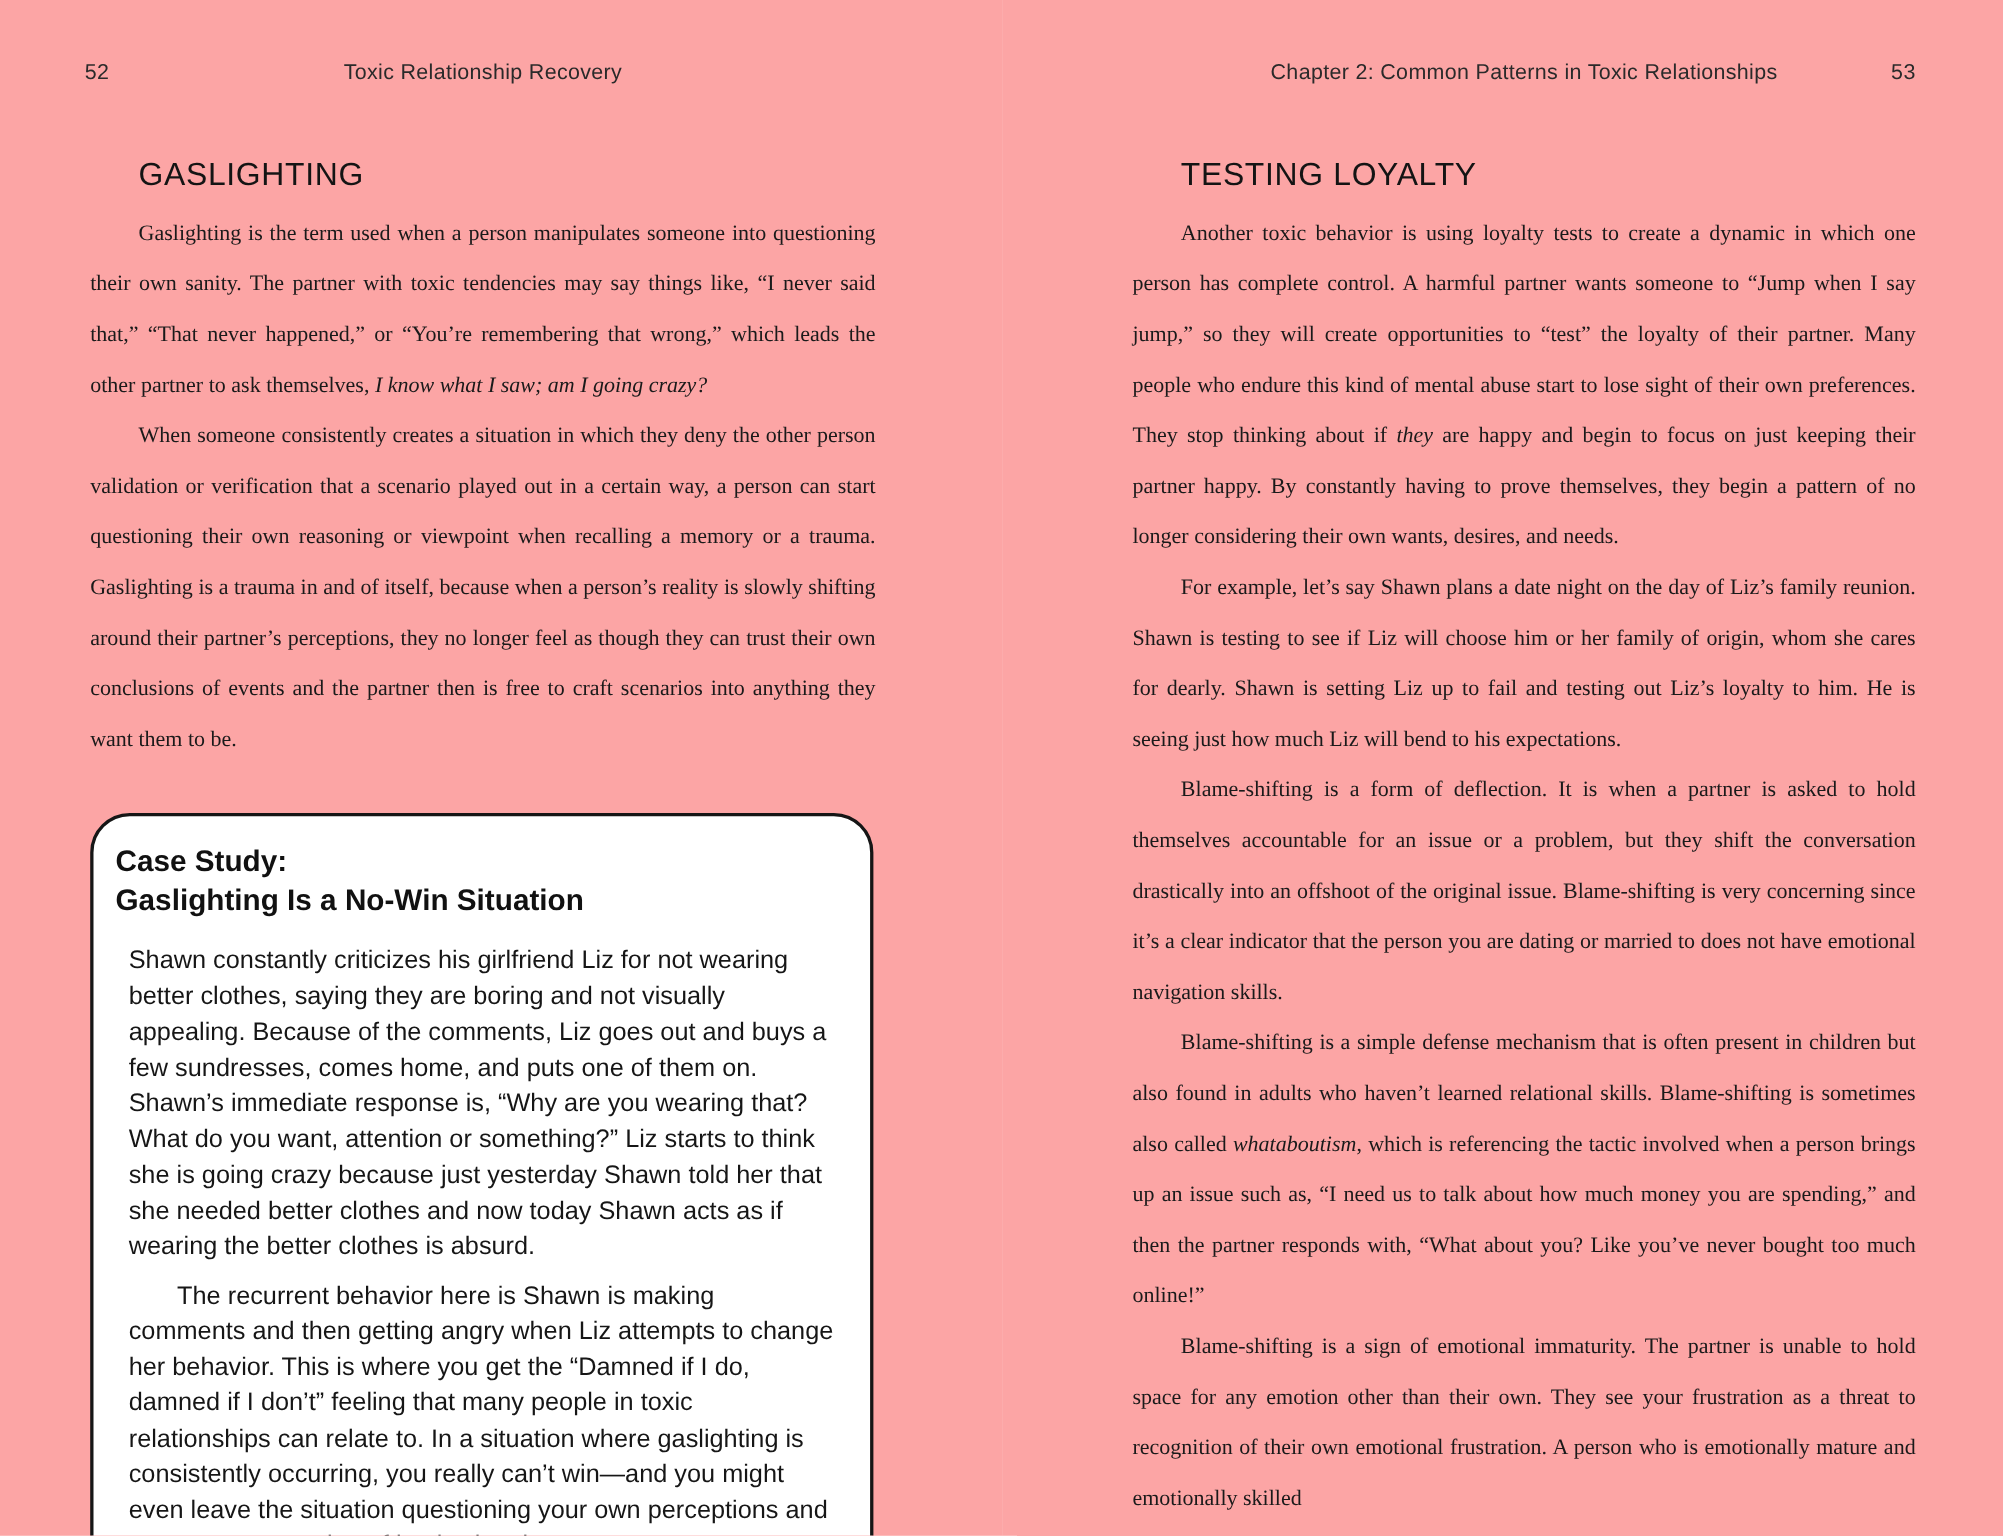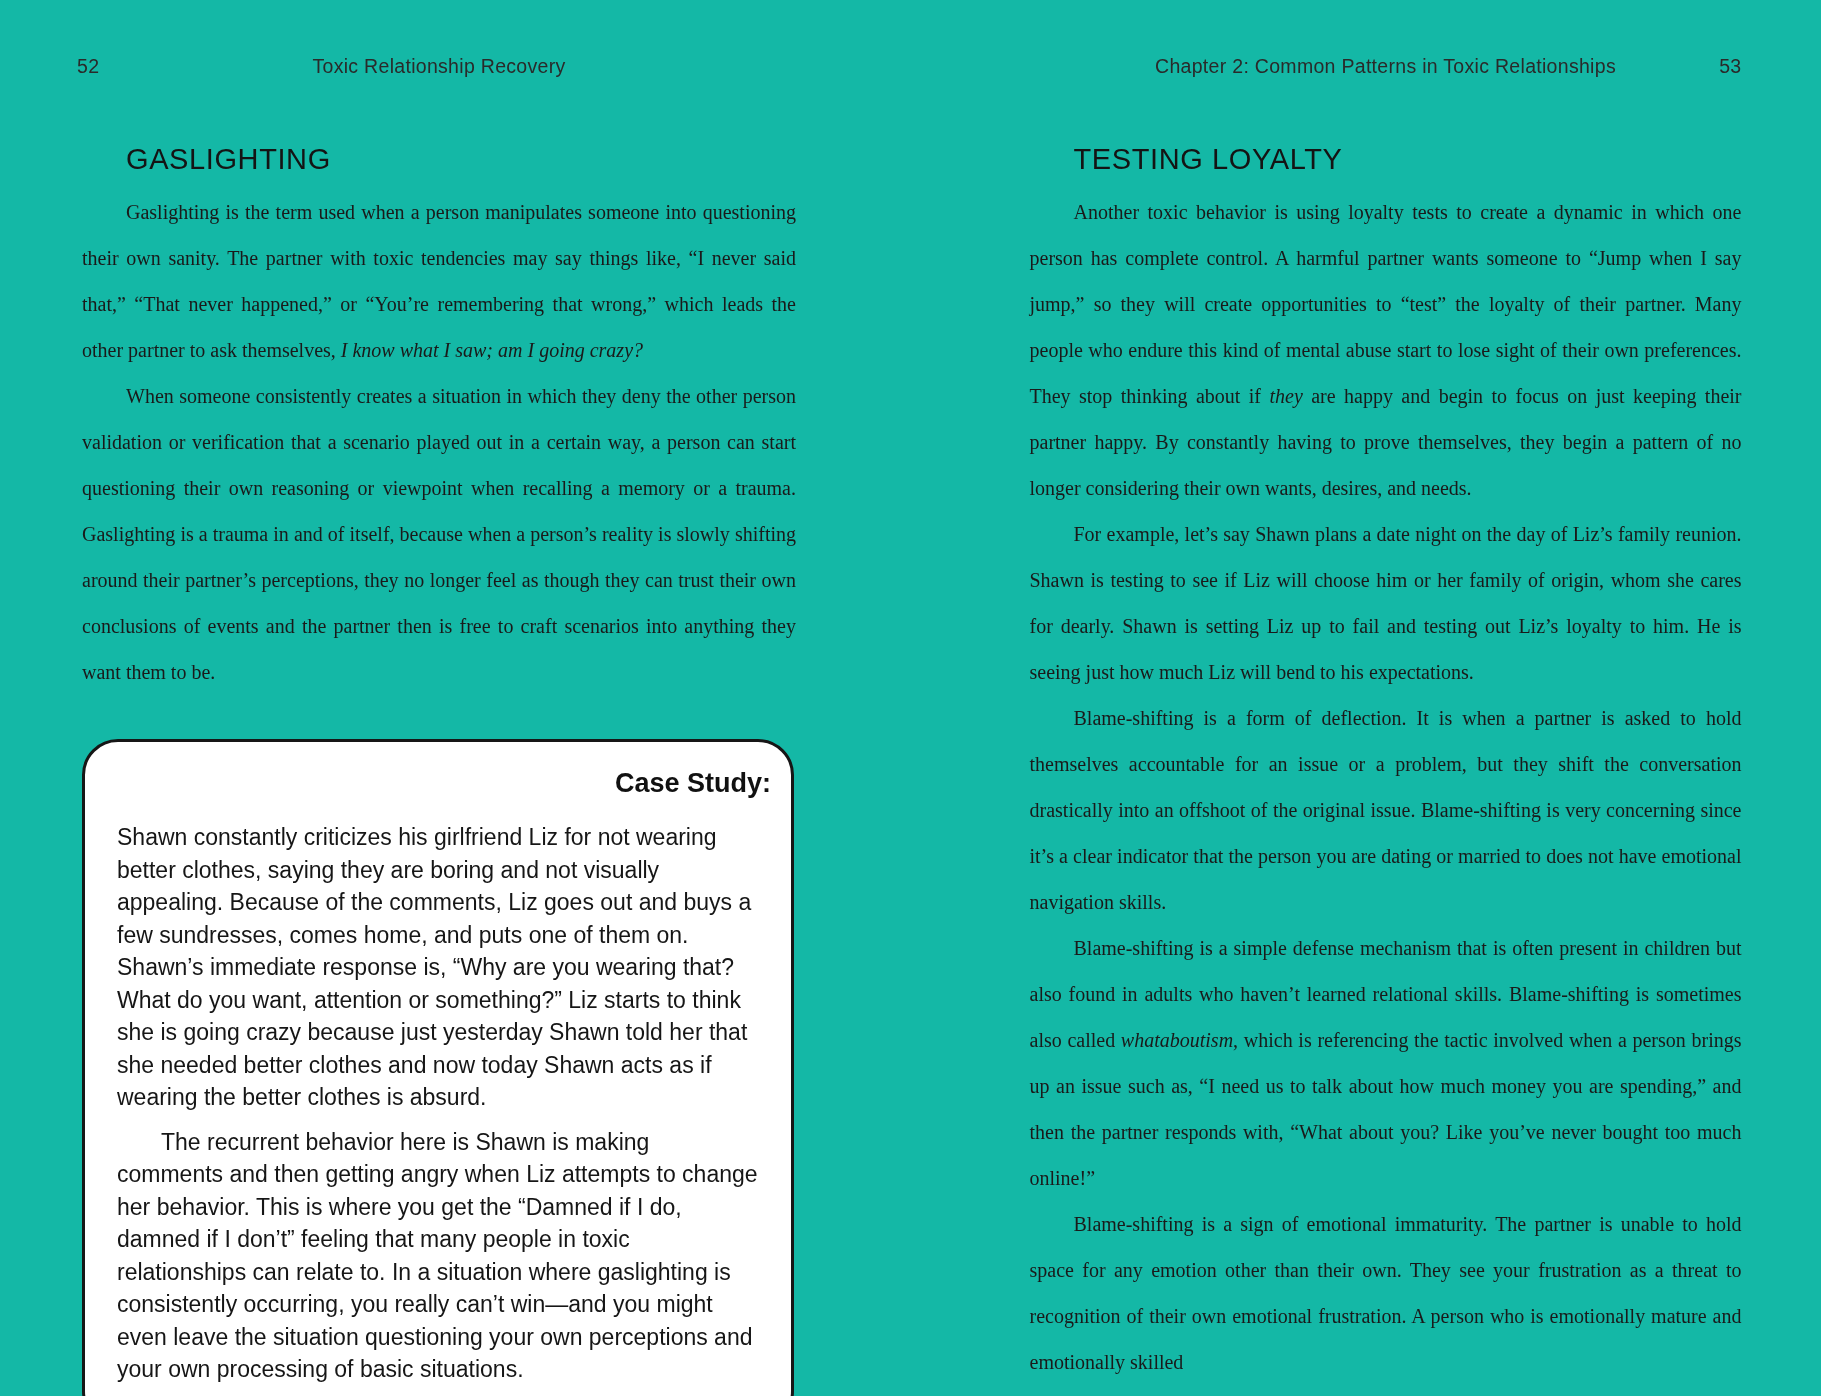--- a/index.html
+++ b/index.html
@@ -7,21 +7,21 @@
     width: 1821px; height: 1396px;
     background: #ffffff;
     overflow: hidden;
     display: flex;
     -webkit-font-smoothing: antialiased;
   }
   .page {
     width: 910.5px; height: 1396px;
     position: relative;
     box-sizing: border-box;
-    background: #14b8a6;
+    background: #fca5a5;
     overflow: hidden;
   }
   .textblock { position: relative; }
   .page-left  .textblock { margin-left: 82px;  width: 714px; }
   .page-right .textblock { margin-left: 119px; width: 712px; }
 
   .running-head {
     position: relative;
     margin-top: 55px;
     height: 26px;
@@ -59,21 +59,21 @@
   .case-box {
     margin-top: 44px;
     width: 712px;
     box-sizing: border-box;
     border: 3px solid #161616;
     border-radius: 36px;
     padding: 24px 20px 26px 20px;
     background: #ffffff;
   }
   .case-title {
-    text-align: right;
+    text-align: left;
     font-family: "Liberation Sans", "DejaVu Sans", sans-serif;
     font-weight: 700;
     font-size: 27px;
     line-height: 35px;
     color: #111111;
     margin-bottom: 20px;
   }
   .case-para {
     font-family: "Liberation Sans", "DejaVu Sans", sans-serif;
     font-size: 23px;
@@ -94,20 +94,21 @@
       <span>Toxic Relationship Recovery</span>
     </div>
 
     <h2 class="section-heading">GASLIGHTING</h2>
     <p class="body-para">Gaslighting is the term used when a person manipulates someone into questioning their own sanity. The partner with toxic tendencies may say things like, “I never said that,” “That never happened,” or “You’re remembering that wrong,” which leads the other partner to ask themselves, <em>I know what I saw; am I going crazy?</em></p>
     <p class="body-para">When someone consistently creates a situation in which they deny the other person validation or verification that a scenario played out in a certain way, a person can start questioning their own reasoning or viewpoint when recalling a memory or a trauma. Gaslighting is a trauma in and of itself, because when a person’s reality is slowly shifting around their partner’s perceptions, they no longer feel as though they can trust their own conclusions of events and the partner then is free to craft scenarios into anything they want them to be.</p>
 
     <div class="case-box">
       <div class="case-title">
         <div>Case Study:</div>
+        <div>Gaslighting Is a No-Win Situation</div>
       </div>
       <p class="case-para">Shawn constantly criticizes his girlfriend Liz for not wearing better clothes, saying they are boring and not visually appealing. Because of the comments, Liz goes out and buys a few sundresses, comes home, and puts one of them on. Shawn’s immediate response is, “Why are you wearing that? What do you want, attention or something?” Liz starts to think she is going crazy because just yesterday Shawn told her that she needed better clothes and now today Shawn acts as if wearing the better clothes is absurd.</p>
       <p class="case-para indent">The recurrent behavior here is Shawn is making comments and then getting angry when Liz attempts to change her behavior. This is where you get the “Damned if I do, damned if I don’t” feeling that many people in toxic relationships can relate to. In a situation where gaslighting is consistently occurring, you really can’t win—and you might even leave the situation questioning your own perceptions and your own processing of basic situations.</p>
     </div>
   </div>
 </div>
 
 <div class="page page-right">
   <div class="textblock">
     <div class="running-head">

